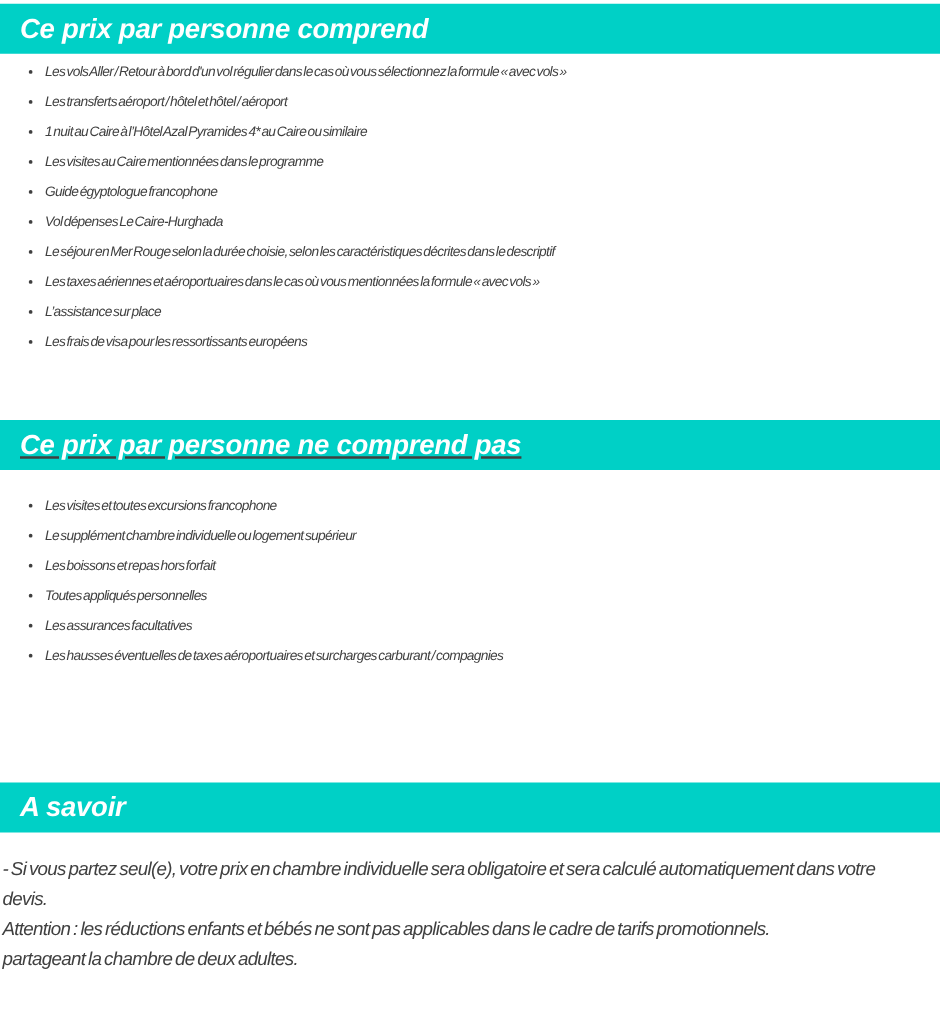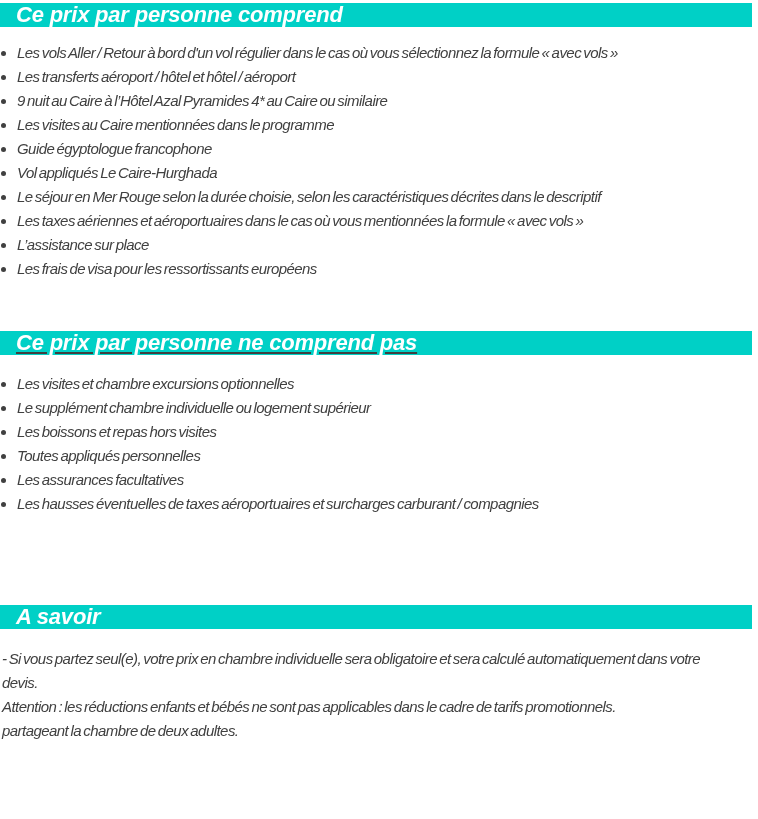--- a/index.html
+++ b/index.html
@@ -8,42 +8,42 @@
     width: 758px;
     height: 819px;
     background: #ffffff;
     overflow: hidden;
     font-family: "Liberation Sans", sans-serif;
     font-style: italic;
     color: var(--body-text, #404040);
   }
   .section-bar {
     background: var(--accent, #00d0c6);
-    height: 24px;
+    height: 40px;
     margin-right: 6px;
     display: flex;
     align-items: center;
     padding-left: 16px;
   }
   .section-bar .bar-title {
     color: var(--header-text, #ffffff);
     font-weight: bold;
     font-size: 22px;
     letter-spacing: -0.2px;
     white-space: nowrap;
   }
   #bar-included { margin-top: 3px; }
   #bar-not-included { margin-top: 50px; text-decoration: underline; }
   #bar-to-know { margin-top: 89px; padding-left: 16px; }
 
   ul.bullet-list {
     list-style: disc;
-    margin: 14px 6px 0 0;
-    padding-left: 17px;
-    font-size: 15px;
+    margin: 3px 6px 0 0;
+    padding-left: 36px;
+    font-size: 11px;
     line-height: 24px;
     letter-spacing: -0.55px;
     word-spacing: -1.4px;
   }
   ul.bullet-list li { white-space: nowrap; }
   #list-not-included { margin-top: 17px; }
 
   .paragraphs {
     margin: 18px 4px 0 2px;
     font-size: 15px;
@@ -56,38 +56,38 @@
 </head>
 <body>
 
 <div id="bar-included" class="section-bar">
   <span class="bar-title">Ce prix par personne comprend</span>
 </div>
 
 <ul id="list-included" class="bullet-list">
     <li>Les vols Aller / Retour à bord d'un vol régulier dans le cas où vous sélectionnez la formule « avec vols »</li>
     <li>Les transferts aéroport / hôtel et hôtel / aéroport</li>
-    <li>9 nuit au Caire à l’Hôtel Azal Pyramides 4* au Caire ou similaire</li>
+    <li>1 nuit au Caire à l’Hôtel Azal Pyramides 4* au Caire ou similaire</li>
     <li>Les visites au Caire mentionnées dans le programme</li>
     <li>Guide égyptologue francophone</li>
-    <li>Vol appliqués Le Caire-Hurghada</li>
+    <li>Vol dépenses Le Caire-Hurghada</li>
     <li>Le séjour en Mer Rouge selon la durée choisie, selon les caractéristiques décrites dans le descriptif</li>
     <li>Les taxes aériennes et aéroportuaires dans le cas où vous mentionnées la formule « avec vols »</li>
     <li>L’assistance sur place</li>
     <li>Les frais de visa pour les ressortissants européens</li>
   </ul>
 
 <div id="bar-not-included" class="section-bar">
   <span class="bar-title">Ce prix par personne ne comprend pas</span>
 </div>
 
 <ul id="list-not-included" class="bullet-list">
-    <li>Les visites et chambre excursions optionnelles</li>
+    <li>Les visites et toutes excursions francophone</li>
     <li>Le supplément chambre individuelle ou logement supérieur</li>
-    <li>Les boissons et repas hors visites</li>
+    <li>Les boissons et repas hors forfait</li>
     <li>Toutes appliqués personnelles</li>
     <li>Les assurances facultatives</li>
     <li>Les hausses éventuelles de taxes aéroportuaires et surcharges carburant / compagnies</li>
   </ul>
 
 <div id="bar-to-know" class="section-bar">
   <span class="bar-title">A savoir</span>
 </div>
 
 <div class="paragraphs">

